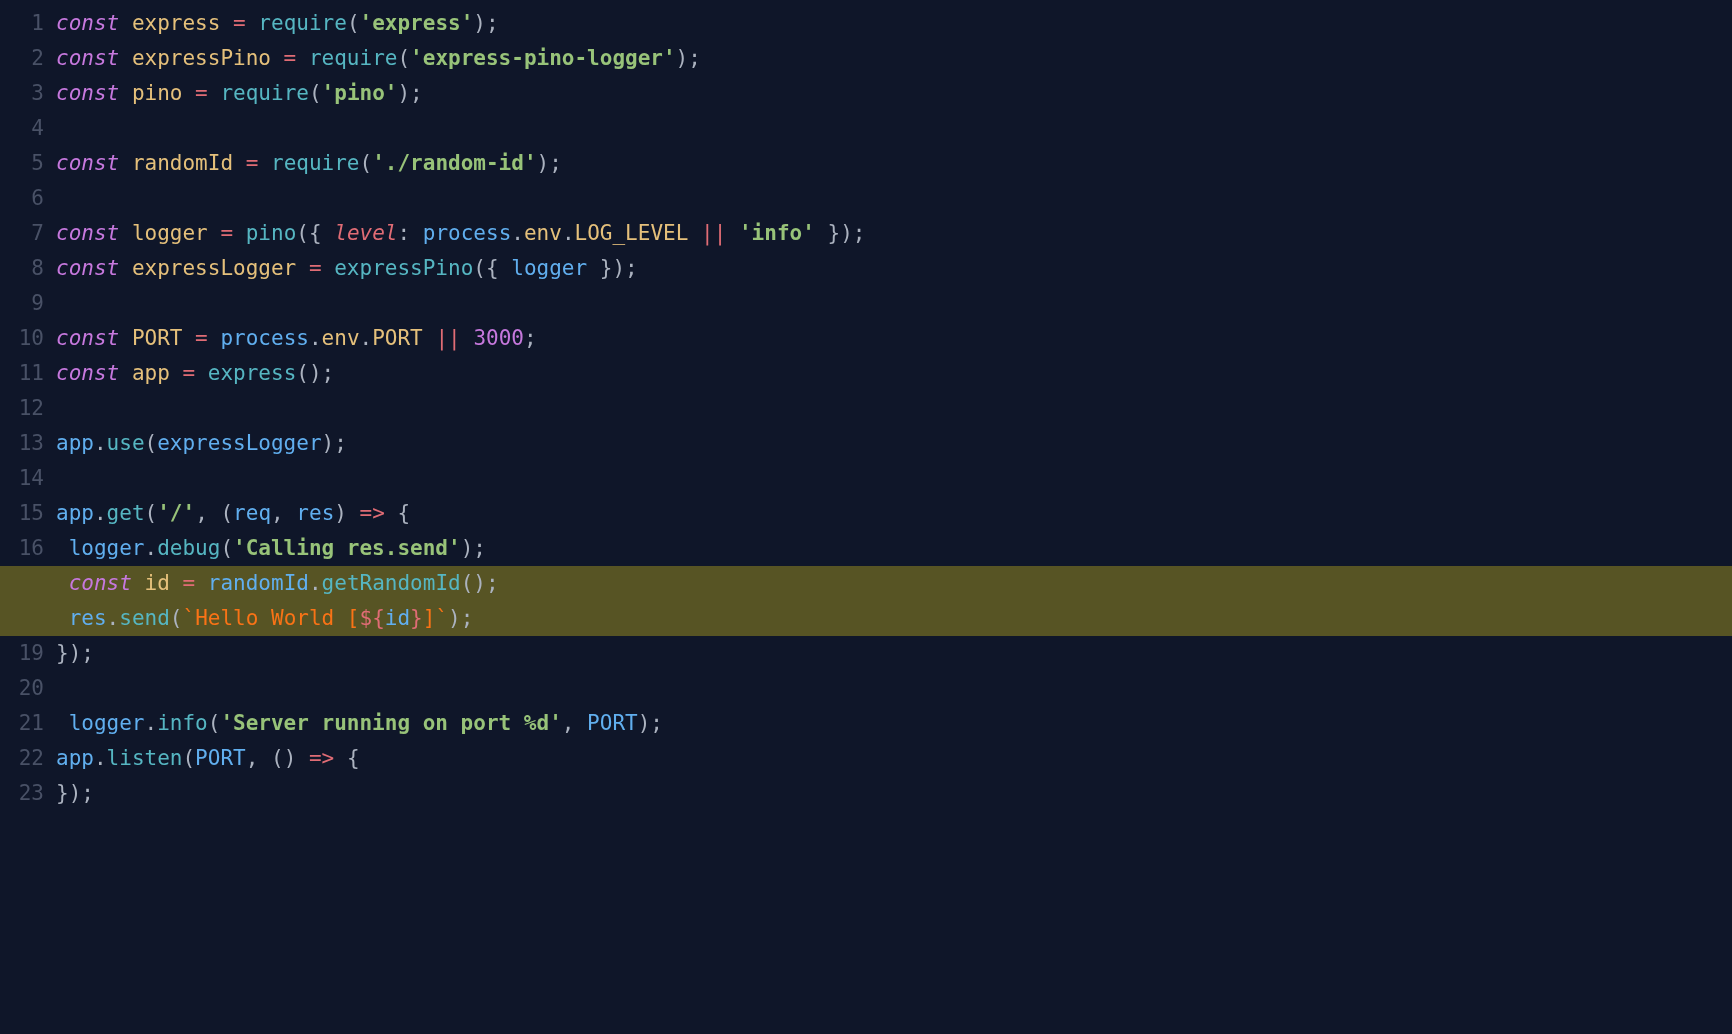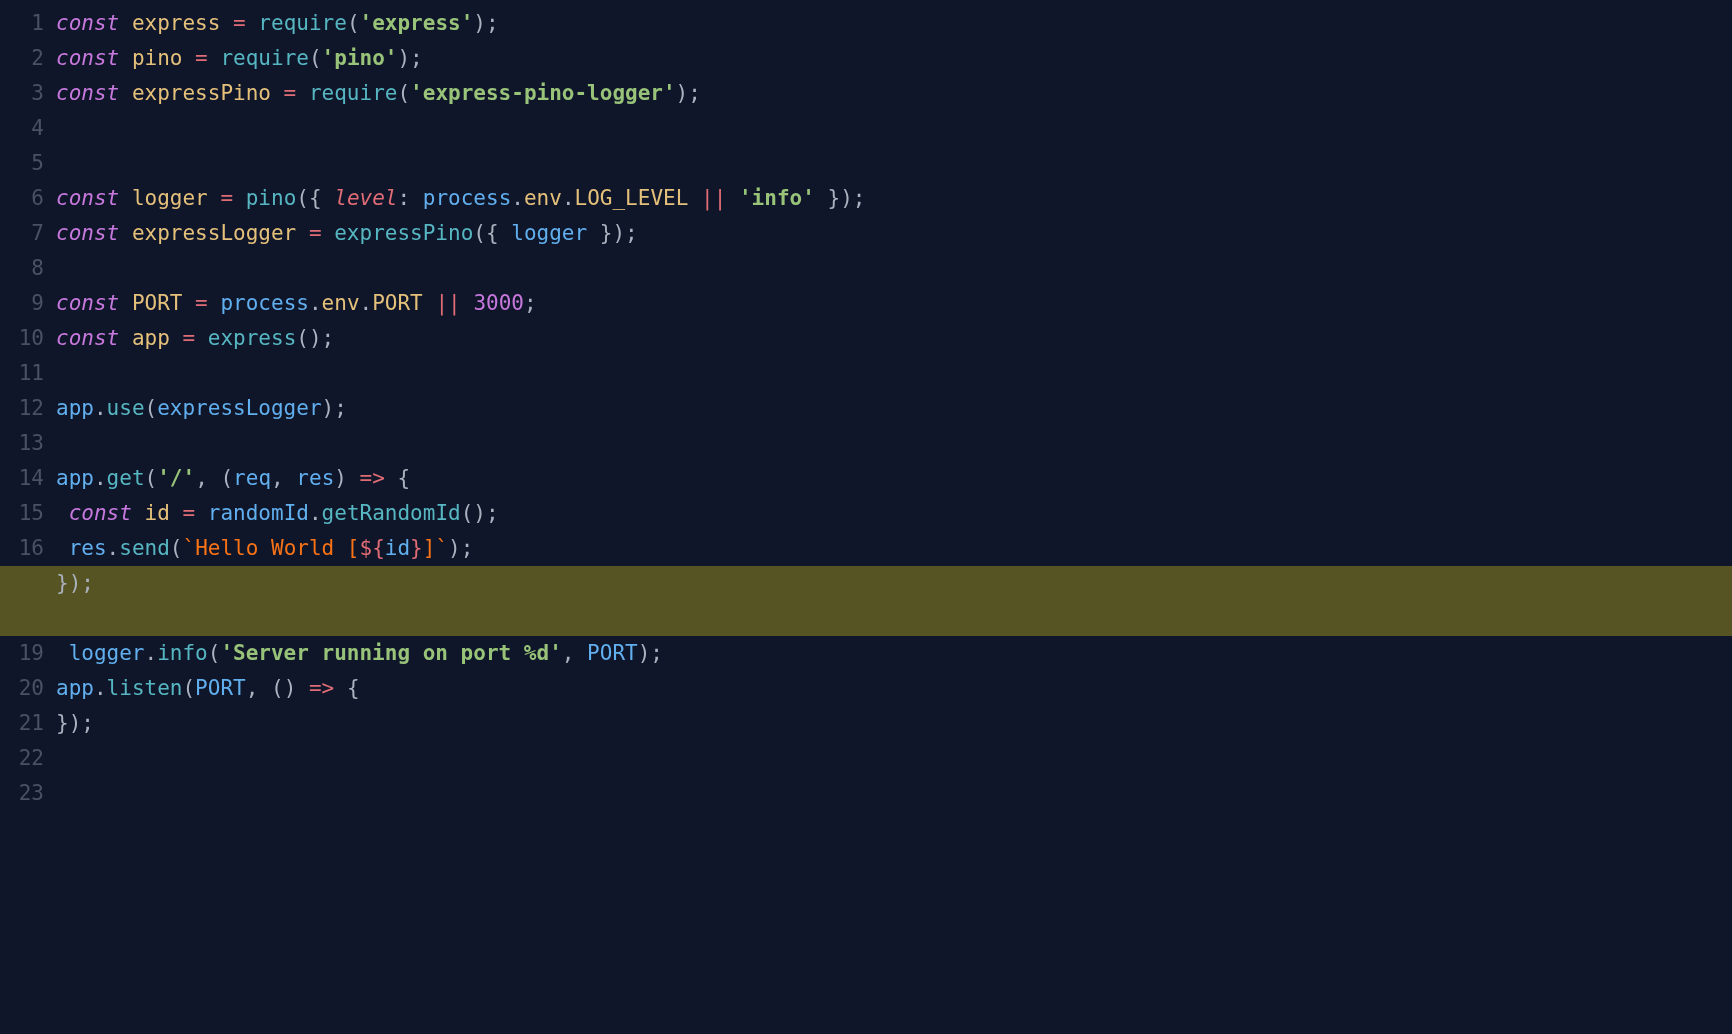--- a/index.html
+++ b/index.html
@@ -86,26 +86,27 @@
     <div class="lineno">23</div>
   </div>
 
   <div class="code">
 
     <div class="hl" style="top:566px"></div>
     <div class="hl" style="top:601px"></div>
 
     <div class="line"><span class="kw">const</span><span> </span><span class="var">express</span><span> </span><span class="op">=</span><span> </span><span class="fn">require</span><span class="pun">(</span><span class="str">'express'</span><span class="pun">)</span><span class="pun">;</span></div>
 
+    <div class="line"><span class="kw">const</span><span> </span><span class="var">expressPino</span><span> </span><span class="op">=</span><span> </span><span class="fn">require</span><span class="pun">(</span><span class="str">'express-pino-logger'</span><span class="pun">)</span><span class="pun">;</span></div>
+
     <div class="line"><span class="kw">const</span><span> </span><span class="var">pino</span><span> </span><span class="op">=</span><span> </span><span class="fn">require</span><span class="pun">(</span><span class="str">'pino'</span><span class="pun">)</span><span class="pun">;</span></div>
-
-    <div class="line"><span class="kw">const</span><span> </span><span class="var">expressPino</span><span> </span><span class="op">=</span><span> </span><span class="fn">require</span><span class="pun">(</span><span class="str">'express-pino-logger'</span><span class="pun">)</span><span class="pun">;</span></div>
 
     <div class="line"></div>
 
+    <div class="line"><span class="kw">const</span><span> </span><span class="var">randomId</span><span> </span><span class="op">=</span><span> </span><span class="fn">require</span><span class="pun">(</span><span class="str">'./random-id'</span><span class="pun">)</span><span class="pun">;</span></div>
 
     <div class="line"></div>
 
     <div class="line"><span class="kw">const</span><span> </span><span class="var">logger</span><span> </span><span class="op">=</span><span> </span><span class="fn">pino</span><span class="pun">(</span><span class="pun">{</span><span> </span><span class="level">level</span><span class="pun">:</span><span> </span><span class="id">process</span><span class="pun">.</span><span class="env">env</span><span class="pun">.</span><span class="env">LOG_LEVEL</span><span> </span><span class="op">||</span><span> </span><span class="str">'info'</span><span> </span><span class="pun">}</span><span class="pun">)</span><span class="pun">;</span></div>
 
     <div class="line"><span class="kw">const</span><span> </span><span class="var">expressLogger</span><span> </span><span class="op">=</span><span> </span><span class="fn">expressPino</span><span class="pun">(</span><span class="pun">{</span><span> </span><span class="id">logger</span><span> </span><span class="pun">}</span><span class="pun">)</span><span class="pun">;</span></div>
 
     <div class="line"></div>
 
     <div class="line"><span class="kw">const</span><span> </span><span class="var">PORT</span><span> </span><span class="op">=</span><span> </span><span class="id">process</span><span class="pun">.</span><span class="env">env</span><span class="pun">.</span><span class="env">PORT</span><span> </span><span class="op">||</span><span> </span><span class="num">3000</span><span class="pun">;</span></div>
@@ -113,20 +114,21 @@
     <div class="line"><span class="kw">const</span><span> </span><span class="var">app</span><span> </span><span class="op">=</span><span> </span><span class="fn">express</span><span class="pun">(</span><span class="pun">)</span><span class="pun">;</span></div>
 
     <div class="line"></div>
 
     <div class="line"><span class="id">app</span><span class="pun">.</span><span class="fn">use</span><span class="pun">(</span><span class="id">expressLogger</span><span class="pun">)</span><span class="pun">;</span></div>
 
     <div class="line"></div>
 
     <div class="line"><span class="id">app</span><span class="pun">.</span><span class="fn">get</span><span class="pun">(</span><span class="str">'/'</span><span class="pun">,</span><span> </span><span class="pun">(</span><span class="id">req</span><span class="pun">,</span><span> </span><span class="id">res</span><span class="pun">)</span><span> </span><span class="op">=&gt;</span><span> </span><span class="pun">{</span></div>
 
+    <div class="line"><span> </span><span class="id">logger</span><span class="pun">.</span><span class="fn">debug</span><span class="pun">(</span><span class="str">'Calling res.send'</span><span class="pun">)</span><span class="pun">;</span></div>
 
     <div class="line"><span> </span><span class="kw">const</span><span> </span><span class="var">id</span><span> </span><span class="op">=</span><span> </span><span class="id">randomId</span><span class="pun">.</span><span class="fn">getRandomId</span><span class="pun">(</span><span class="pun">)</span><span class="pun">;</span></div>
 
     <div class="line"><span> </span><span class="id">res</span><span class="pun">.</span><span class="fn">send</span><span class="pun">(</span><span class="tpl">`Hello World [</span><span class="tplp">${</span><span class="id">id</span><span class="tplp">}</span><span class="tpl">]`</span><span class="pun">)</span><span class="pun">;</span></div>
 
     <div class="line"><span class="pun">});</span></div>
 
     <div class="line"></div>
 
     <div class="line"><span> </span><span class="id">logger</span><span class="pun">.</span><span class="fn">info</span><span class="pun">(</span><span class="str">'Server running on port %d'</span><span class="pun">,</span><span> </span><span class="id">PORT</span><span class="pun">)</span><span class="pun">;</span></div>

